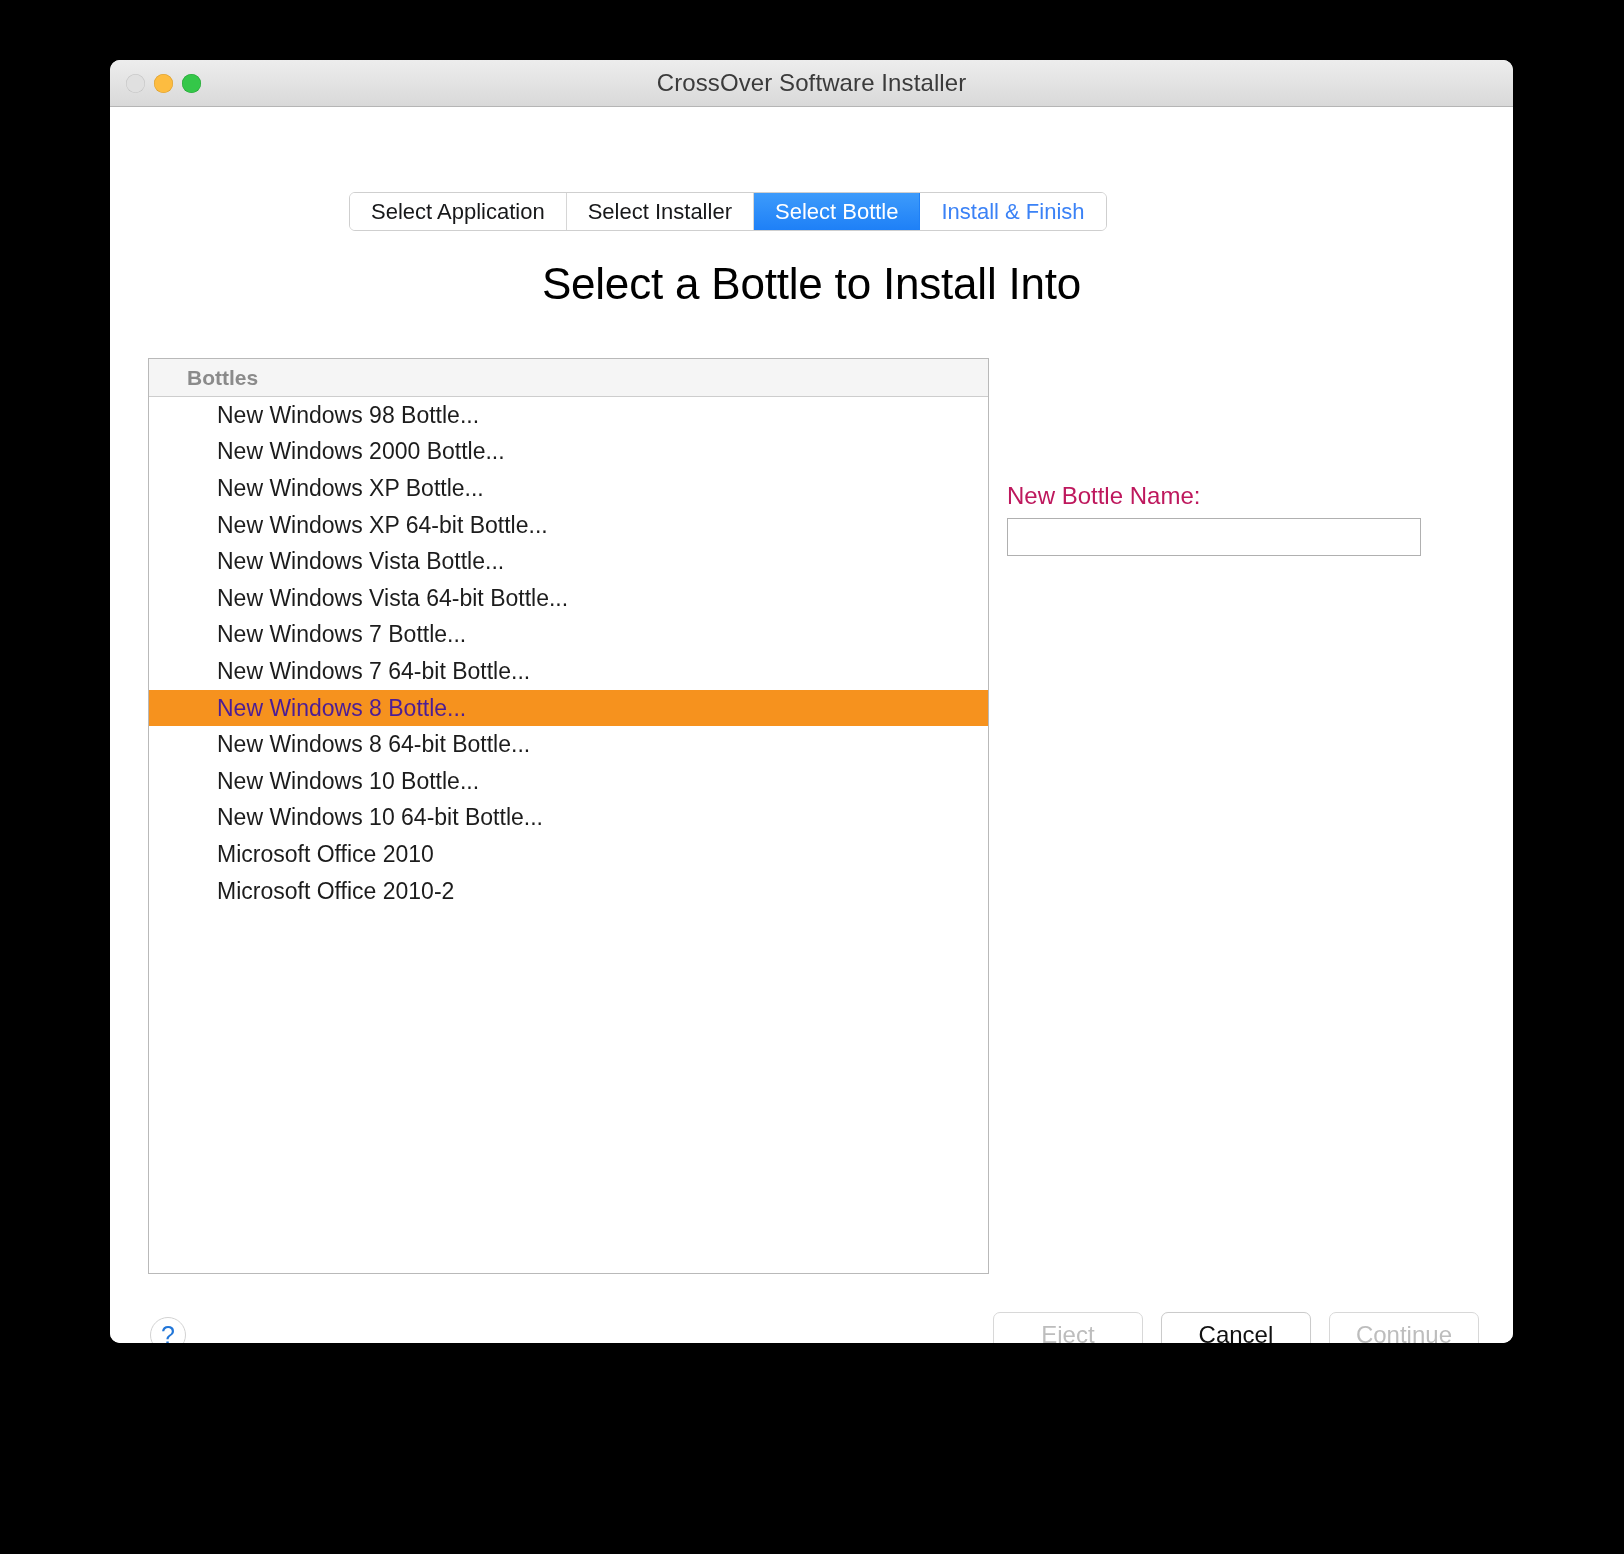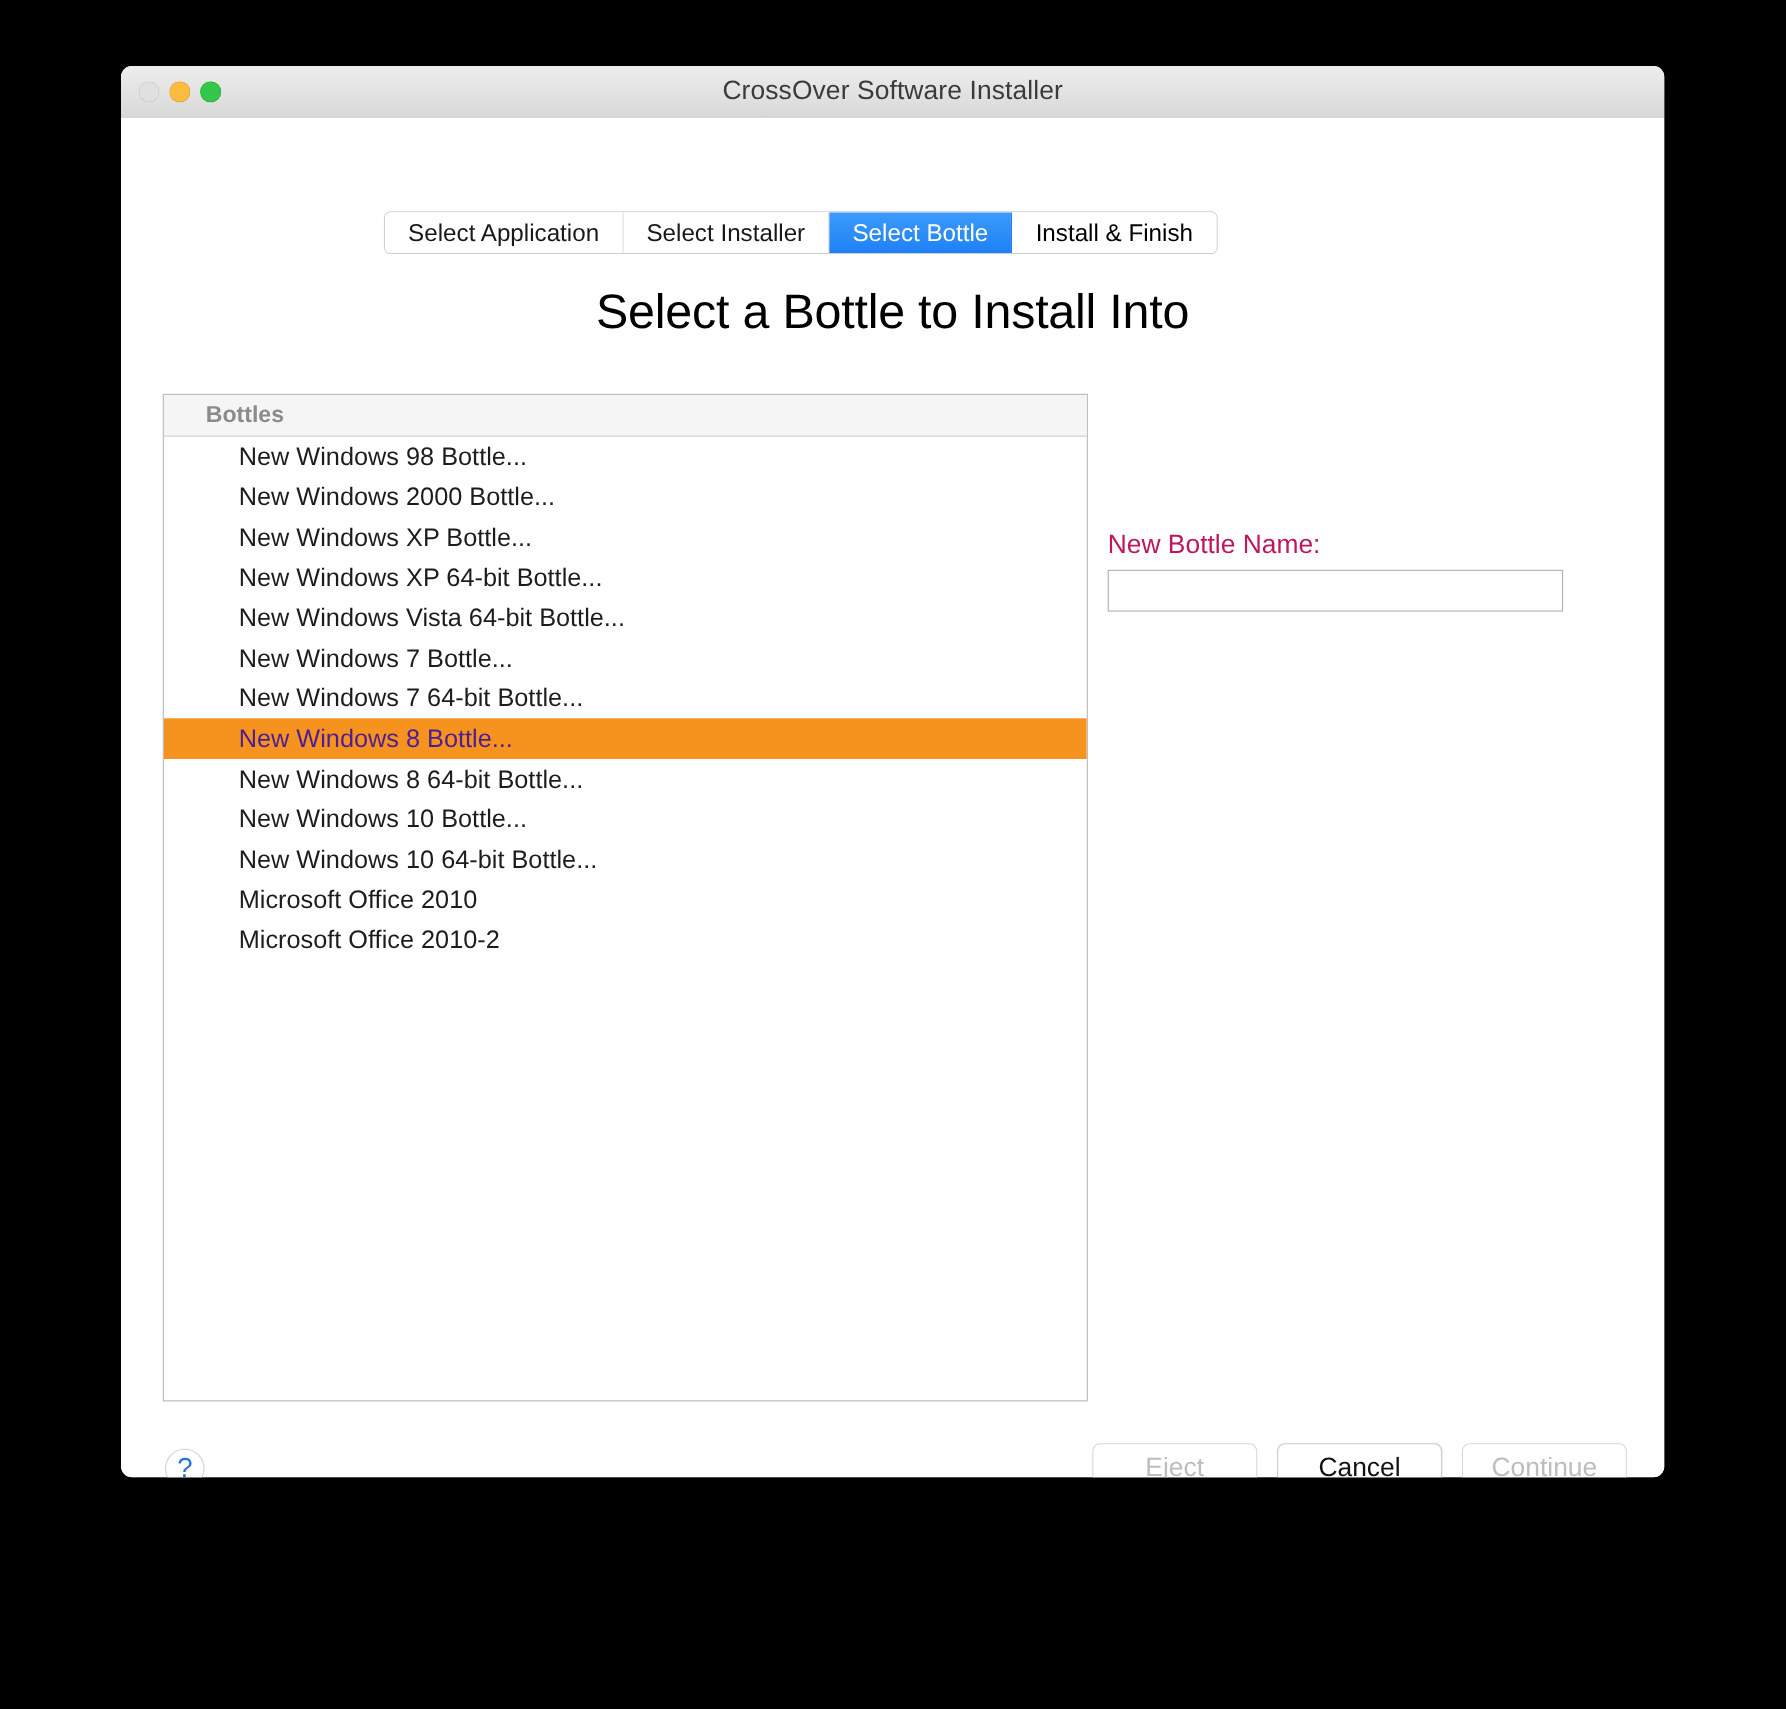--- a/index.html
+++ b/index.html
@@ -93,21 +93,21 @@
     box-sizing: border-box;
     height: 100%;
     white-space: nowrap;
   }
   .tab:last-child { border-right: none; }
   .tab.active {
     background: linear-gradient(to bottom, #3d9bfb 0%, #1e80f7 100%);
     color: #ffffff;
     border-right-color: #1e80f7;
   }
-  .tab.disabled { color: #000000; }
+  .tab.disabled { color: #3b82f6; }
 
   
   #heading {
     position: absolute;
     left: 0;
     right: 0;
     top: 152px;
     text-align: center;
     font-size: 44px;
     color: #000000;
@@ -258,20 +258,21 @@
 
     <div id="heading">Select a Bottle to Install Into</div>
 
     <div id="bottle-list">
       <div id="bottle-list-header">Bottles</div>
       <div id="bottle-rows">
           <div class="bottle-row">New Windows 98 Bottle...</div>
           <div class="bottle-row">New Windows 2000 Bottle...</div>
           <div class="bottle-row">New Windows XP Bottle...</div>
           <div class="bottle-row">New Windows XP 64-bit Bottle...</div>
+          <div class="bottle-row">New Windows Vista Bottle...</div>
           <div class="bottle-row">New Windows Vista 64-bit Bottle...</div>
           <div class="bottle-row">New Windows 7 Bottle...</div>
           <div class="bottle-row">New Windows 7 64-bit Bottle...</div>
           <div class="bottle-row selected">New Windows 8 Bottle...</div>
           <div class="bottle-row">New Windows 8 64-bit Bottle...</div>
           <div class="bottle-row">New Windows 10 Bottle...</div>
           <div class="bottle-row">New Windows 10 64-bit Bottle...</div>
           <div class="bottle-row">Microsoft Office 2010</div>
           <div class="bottle-row">Microsoft Office 2010-2</div>
         </div>

